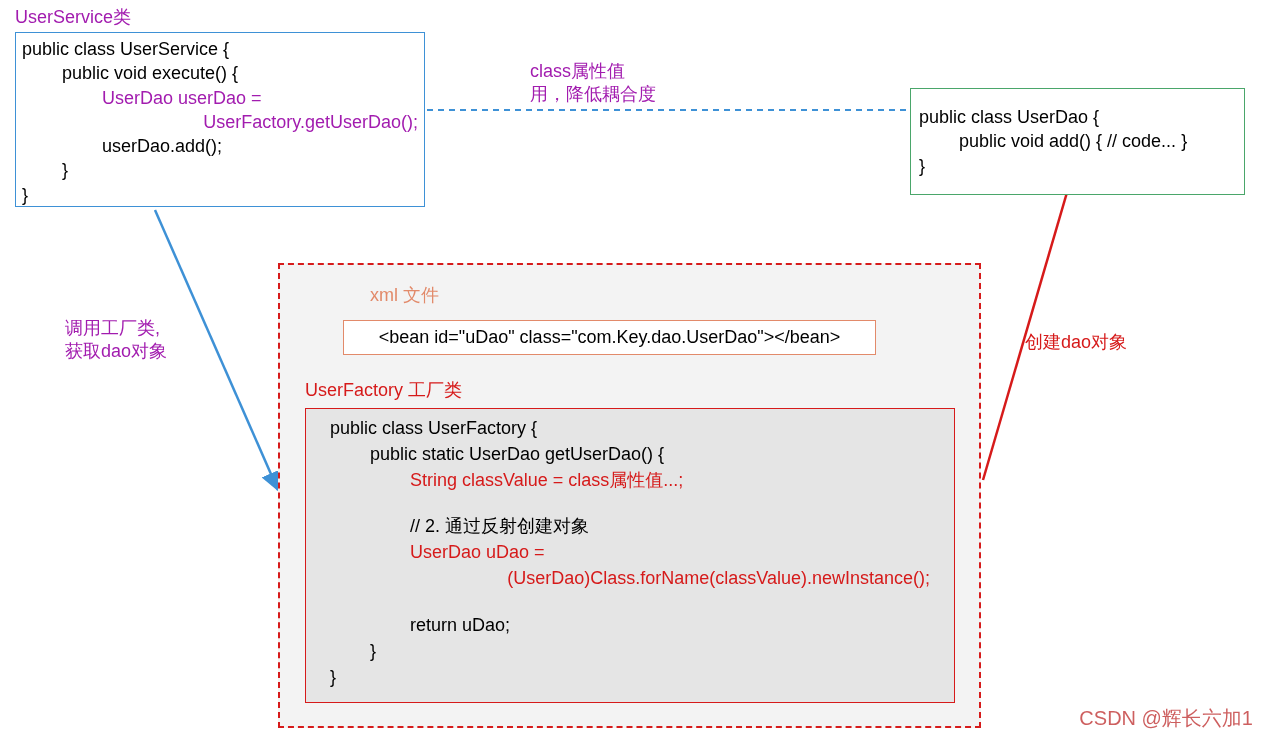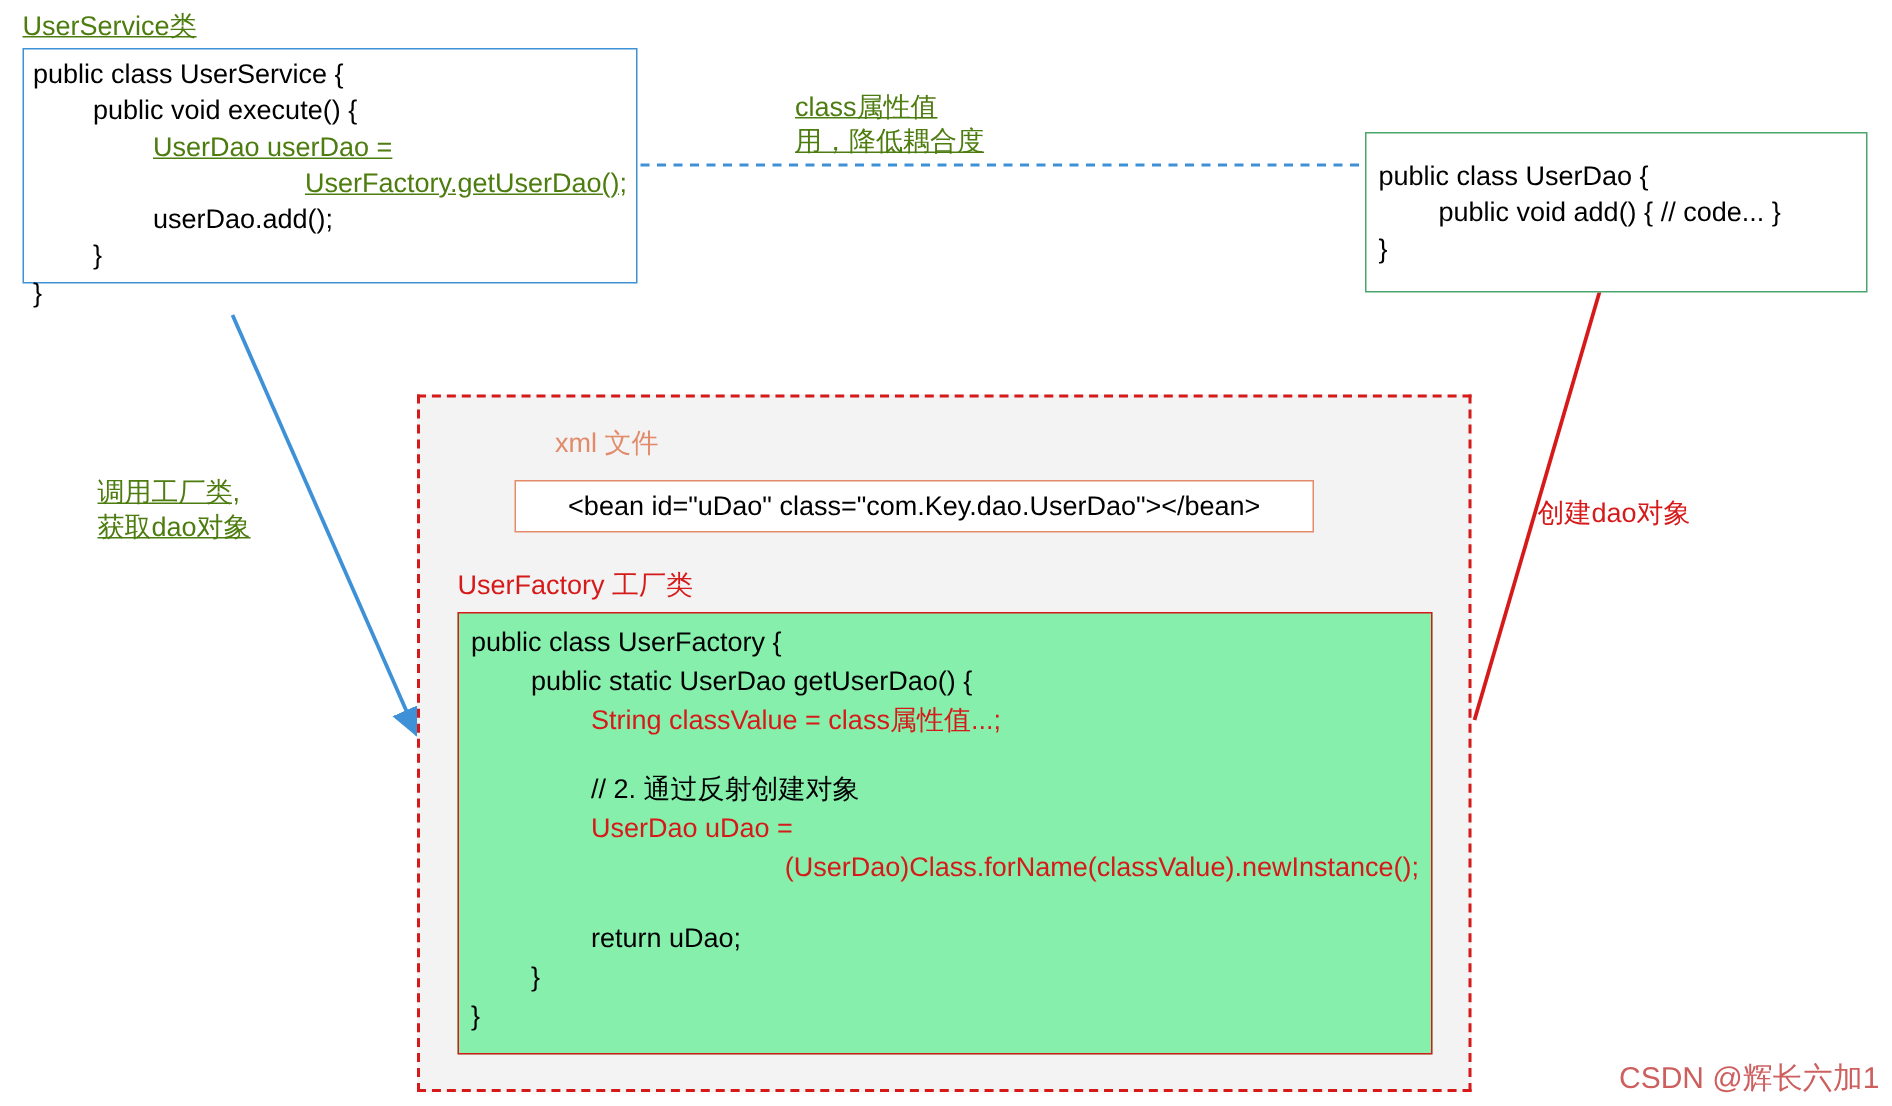--- a/index.html
+++ b/index.html
@@ -13,32 +13,32 @@
     position: relative;
     overflow: hidden;
   }
   .code {
     font-family: Arial, "Microsoft YaHei", sans-serif;
     color: #000;
   }
   .ind1 { padding-left: 40px; }
   .ind2 { padding-left: 80px; }
   .ind3 { padding-left: 120px; text-align: right; }
-  .blue-text { color: #4d7c0f; text-decoration: underline; }
+  .blue-text { color: #a21caf; }
   .red-text { color: #d61a1a; }
   .green-text { color: #4aa66a; }
   .salmon-text { color: #e28a6a; }
 
   
   #svc-title {
     position: absolute; left: 15px; top: 5px;
   }
   #svc-box {
     position: absolute; left: 15px; top: 32px;
-    width: 410px; height: 157px;
+    width: 410px; height: 175px;
     border: 1.5px solid #3e91d6;
     background: #fff;
     padding: 4px 6px;
     box-sizing: border-box;
     line-height: 1.35;
   }
 
   
   #mid-note {
     position: absolute; left: 530px; top: 60px;
@@ -81,22 +81,22 @@
     text-align: center;
   }
 
   #fac-title {
     position: absolute; left: 305px; top: 378px;
   }
   #fac-box {
     position: absolute; left: 305px; top: 408px;
     width: 650px; height: 295px;
     border: 1.5px solid #d61a1a;
-    background: #86efac;
-    padding: 6px 8px;
+    background: #e5e5e5;
+    padding: 6px 24px;
     box-sizing: border-box;
     line-height: 1.45;
   }
   .spacer { height: 20px; }
 
   
   #left-note {
     position: absolute; left: 65px; top: 317px;
     line-height: 1.25;
   }

